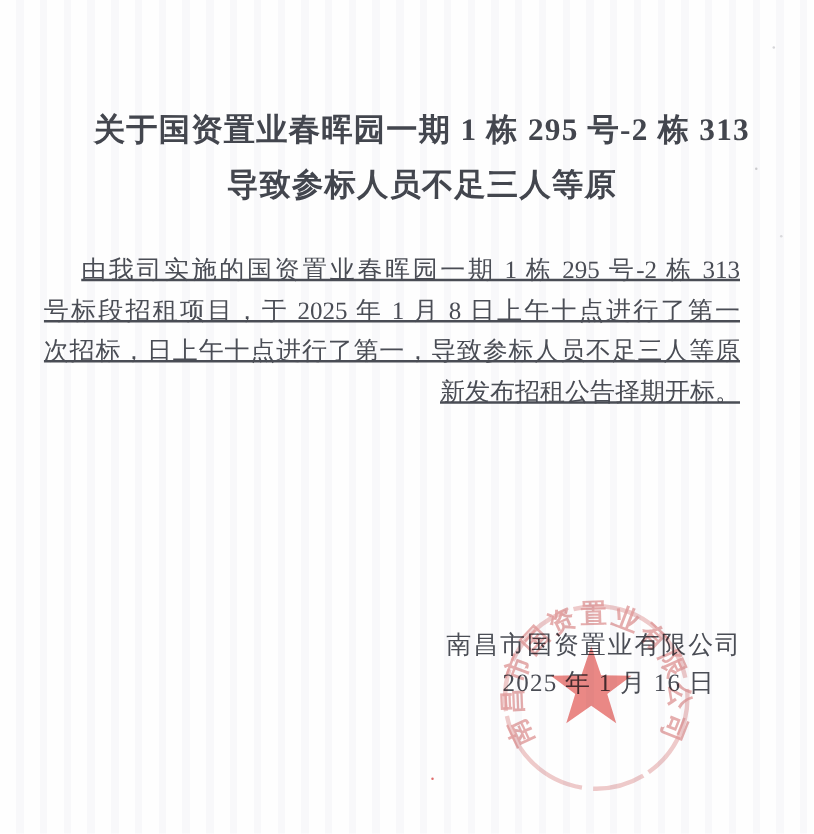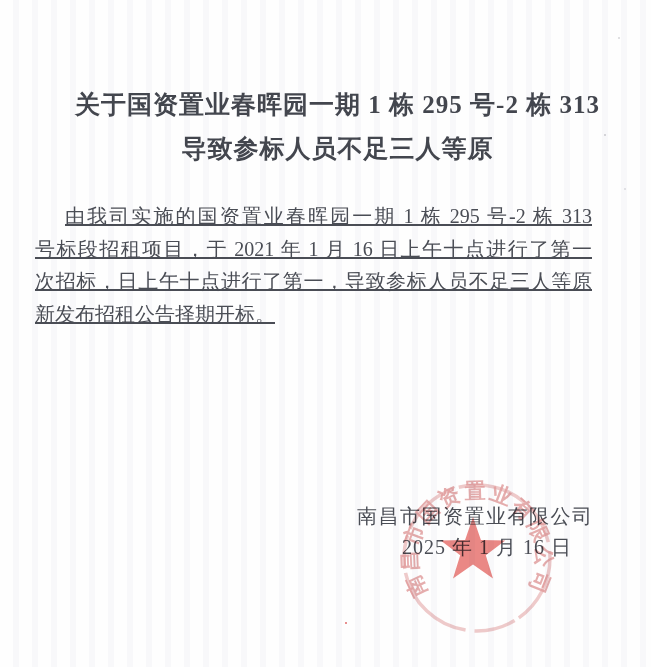--- a/index.html
+++ b/index.html
@@ -35,20 +35,21 @@
     left: 35px;
     width: 557px;
     font-size: 20px;
     color: #4a4d55;
     text-decoration: underline;
   }
   .body-line {
     height: 32.6px;
     line-height: 32.6px;
     white-space: nowrap;
+    text-align: right;
   }
   .body-line.justified {
     white-space: normal;
     text-align: justify;
     text-align-last: justify;
     text-justify: inter-character;
     overflow: hidden;
   }
   .body-line.indent { text-indent: 1.5em; }
   .signature-company {
@@ -101,21 +102,21 @@
 
 <div class="page">
 
   <h1 class="doc-title">
     <span class="title-line">关于国资置业春晖园一期 1 栋 295 号-2 栋 313</span>
     <span class="title-line">导致参标人员不足三人等原</span>
   </h1>
 
   <div class="doc-body">
     <div class="body-line justified indent">由我司实施的国资置业春晖园一期 1 栋 295 号-2 栋 313</div>
-    <div class="body-line justified">号标段招租项目，于 2021 年 1 月 16 日上午十点进行了第一</div>
+    <div class="body-line justified">号标段招租项目，于 2025 年 1 月 8 日上午十点进行了第一</div>
     <div class="body-line justified">次招标，日上午十点进行了第一，导致参标人员不足三人等原</div>
     <div class="body-line">新发布招租公告择期开标。</div>
   </div>
 
   <div class="signature-company">南昌市国资置业有限公司</div>
 
   <div class="signature-date">2025 年 1 月 16 日</div>
 
   <svg class="seal" viewBox="0 0 160 160" xmlns="http://www.w3.org/2000/svg">
     <defs>

